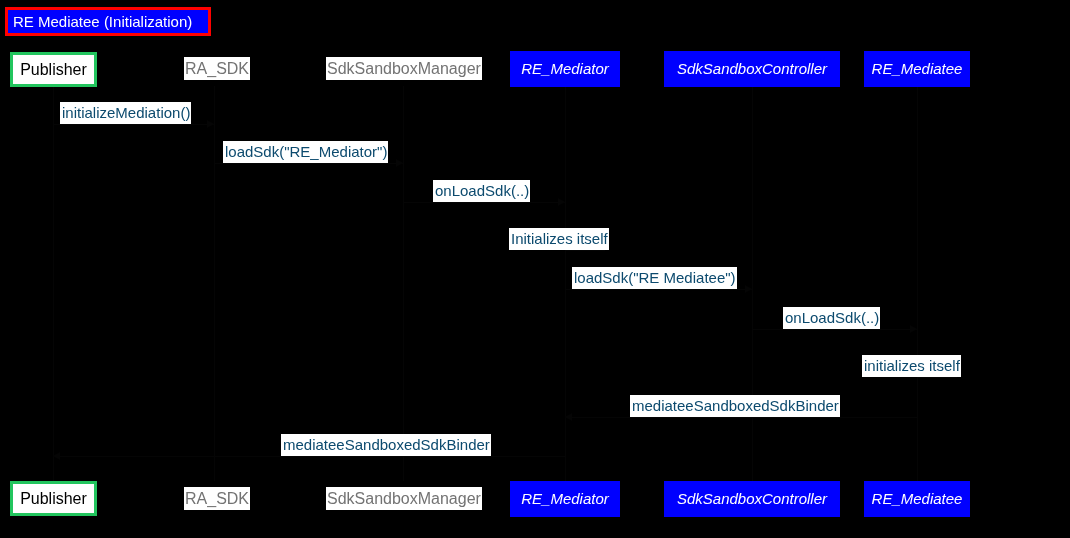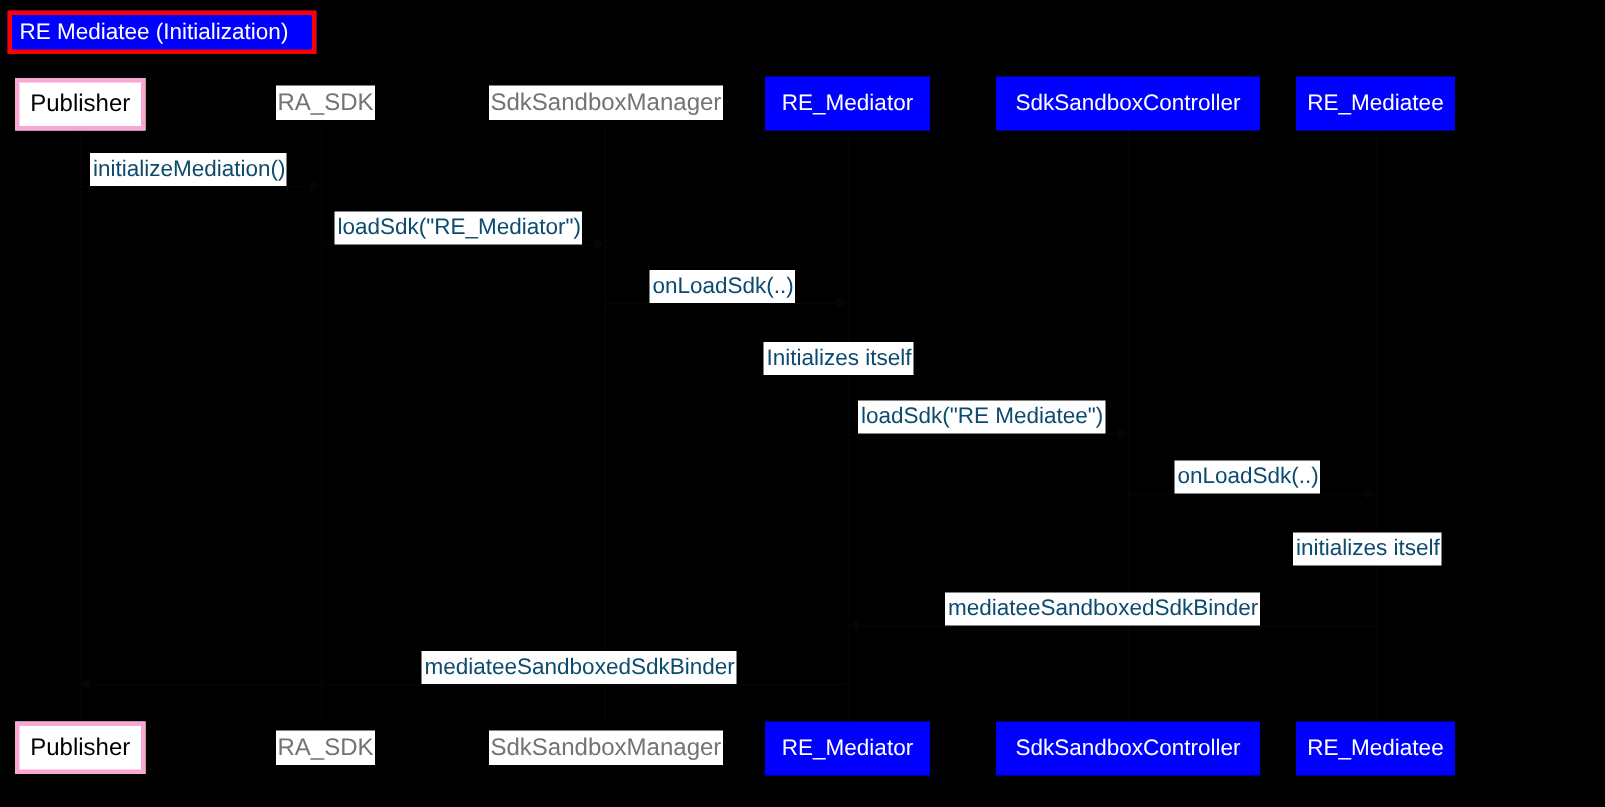--- a/index.html
+++ b/index.html
@@ -34,37 +34,38 @@
     line-height: 23px;
     white-space: nowrap;
     padding-left: 5px;
     letter-spacing: 0px;
   }
 
   
   .participant-outline {
     position: absolute;
     background: #ffffff;
-    border: 3px solid #f9a8d4;
+    border: 3px solid #22c55e;
     box-sizing: border-box;
     color: #000000;
     font-size: 16px;
     text-align: center;
     white-space: nowrap;
   }
 
   
   .participant-blue {
     position: absolute;
     background: #0000ff;
     color: #ffffff;
     font-size: 15px;
     text-align: center;
     white-space: nowrap;
     box-sizing: border-box;
+    font-style: italic;
   }
 
   
   .participant-plain {
     position: absolute;
     background: #ffffff;
     color: #737373;
     font-size: 16px;
     white-space: nowrap;
     box-sizing: border-box;

